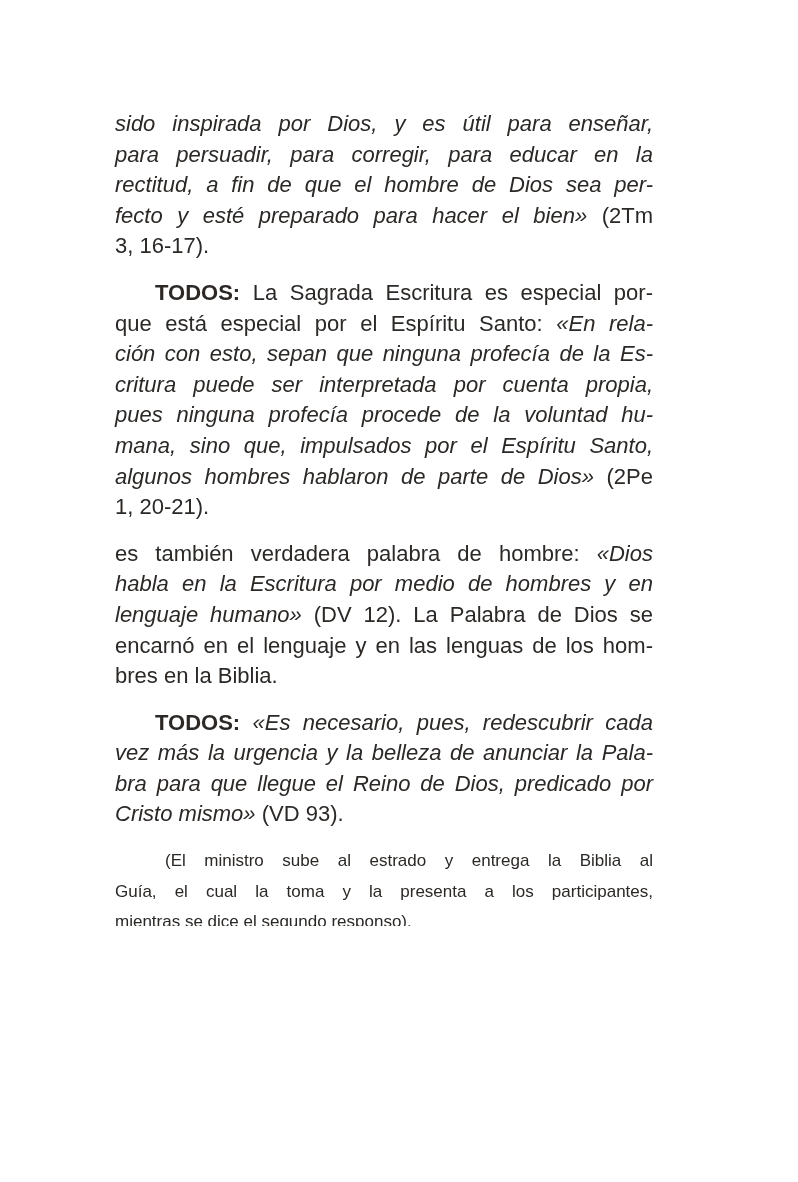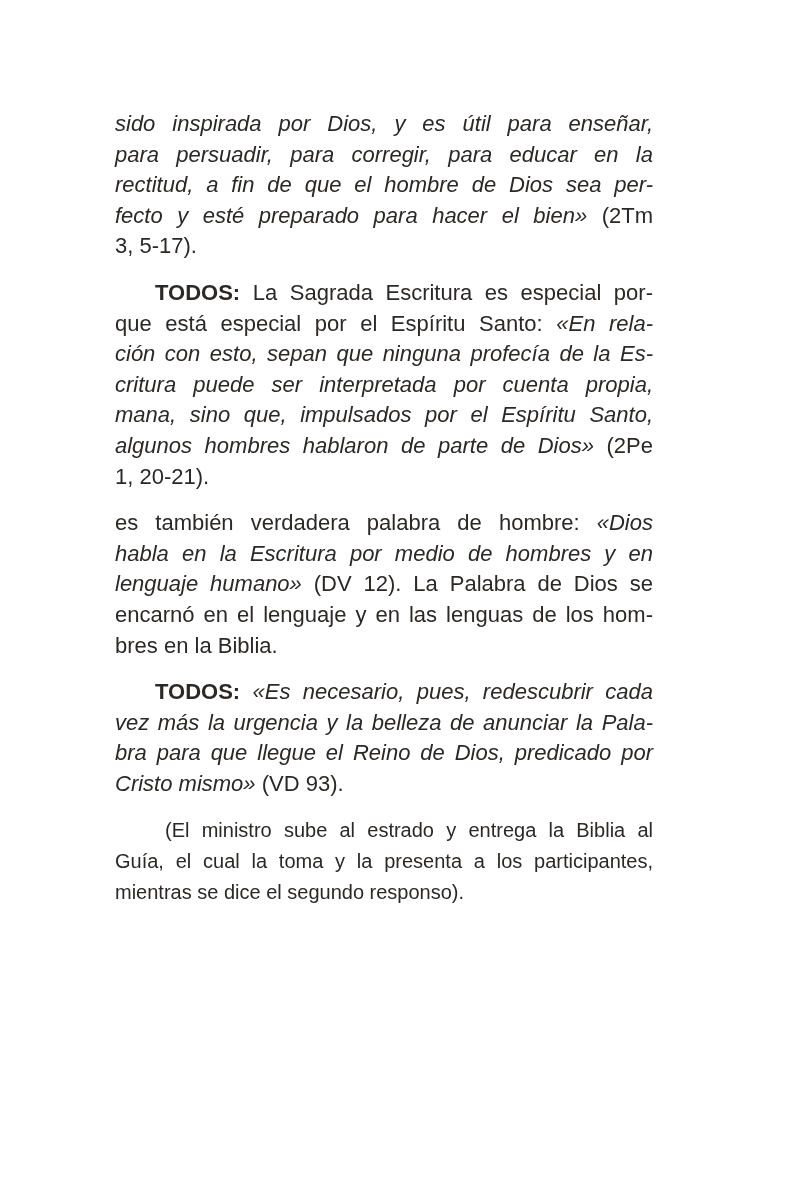--- a/index.html
+++ b/index.html
@@ -24,21 +24,21 @@
     width: 538px;
   }
   .para {
     font-size: 22px;
     line-height: 30.6px;
   }
   .para + .para {
     margin-top: 16px;
   }
   .para.small {
-    font-size: 20px;
+    font-size: 17px;
   }
   .line {
     text-align: justify;
     text-align-last: justify;
   }
   .line.last {
     text-align-last: left;
   }
   .r { font-style: normal; font-weight: 400; }
   .i { font-style: italic; font-weight: 400; }
@@ -56,27 +56,28 @@
 </head>
 <body>
 
 <div class="book-page">
   <div class="text-block">
       <div class="para normal">
         <div class="line"><span class="i">sido inspirada por Dios, y es útil para enseñar,</span></div>
         <div class="line"><span class="i">para persuadir, para corregir, para educar en la</span></div>
         <div class="line"><span class="i">rectitud, a fin de que el hombre de Dios sea per-</span></div>
         <div class="line"><span class="i">fecto y esté preparado para hacer el bien»</span><span class="r"> (2Tm</span></div>
-        <div class="line last"><span class="r">3, 5-17).</span></div>
+        <div class="line last"><span class="r">3, 16-17).</span></div>
       </div>
       <div class="para normal">
         <div class="line" style="padding-left: 40px;"><span class="b">TODOS:</span><span class="r"> La Sagrada Escritura es especial por-</span></div>
         <div class="line"><span class="r">que está especial por el Espíritu Santo: </span><span class="i">«En rela-</span></div>
         <div class="line"><span class="i">ción con esto, sepan que ninguna profecía de la Es-</span></div>
         <div class="line"><span class="i">critura puede ser interpretada por cuenta propia,</span></div>
+        <div class="line"><span class="i">pues ninguna profecía procede de la voluntad hu-</span></div>
         <div class="line"><span class="i">mana, sino que, impulsados por el Espíritu Santo,</span></div>
         <div class="line"><span class="i">algunos hombres hablaron de parte de Dios»</span><span class="r"> (2Pe</span></div>
         <div class="line last"><span class="r">1, 20-21).</span></div>
       </div>
       <div class="para normal">
         <div class="line"><span class="r">es también verdadera palabra de hombre: </span><span class="i">«Dios</span></div>
         <div class="line"><span class="i">habla en la Escritura por medio de hombres y en</span></div>
         <div class="line"><span class="i">lenguaje humano»</span><span class="r"> (DV 12). La Palabra de Dios se</span></div>
         <div class="line"><span class="r">encarnó en el lenguaje y en las lenguas de los hom-</span></div>
         <div class="line last"><span class="r">bres en la Biblia.</span></div>

